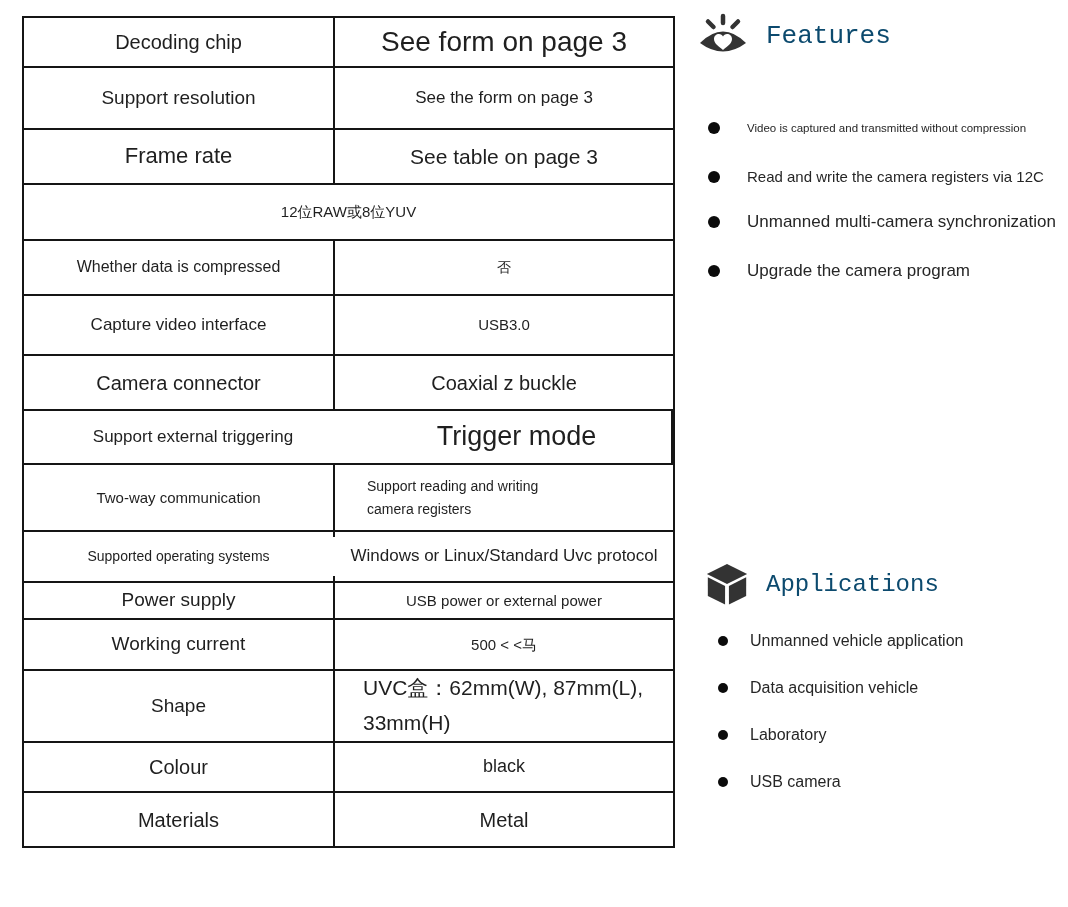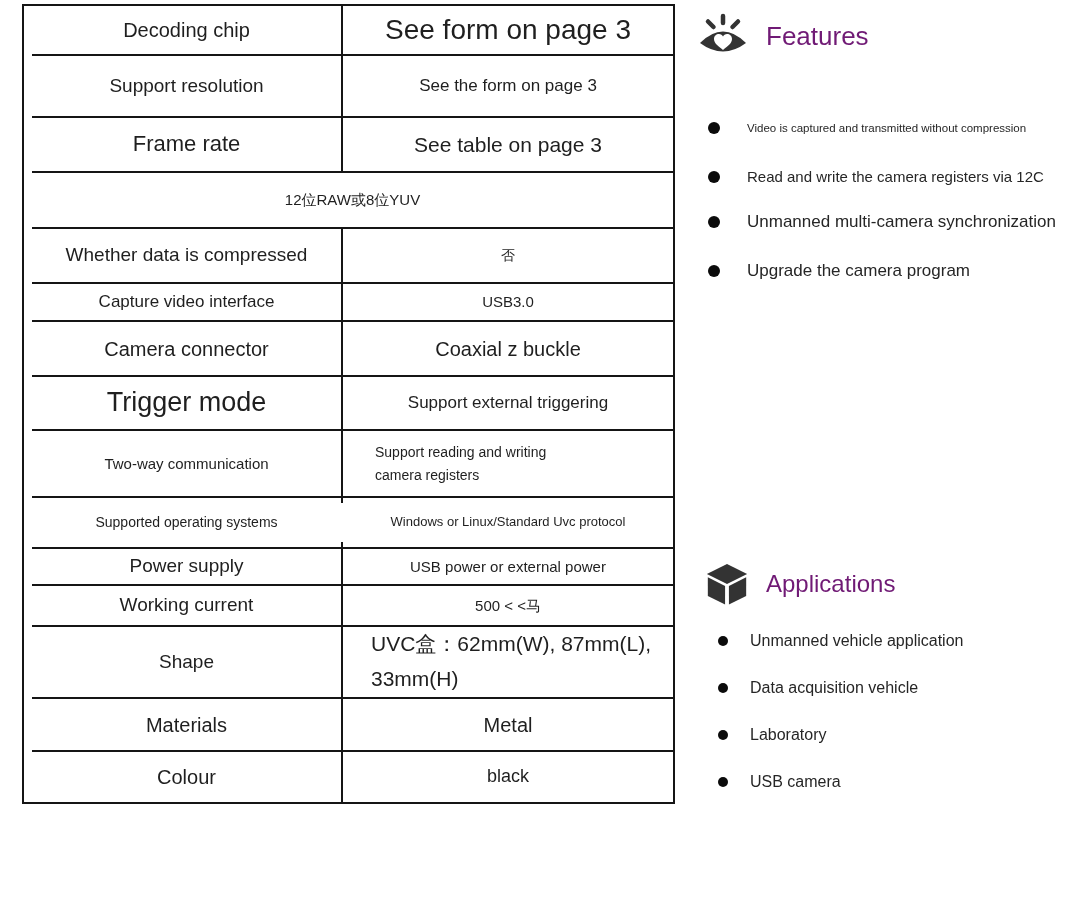--- a/index.html
+++ b/index.html
@@ -1,45 +1,45 @@
 <!DOCTYPE html>
 <html><head>
 <meta charset="utf-8">
 <style>
   * { margin:0; padding:0; box-sizing:border-box; }
   html,body { width:1068px; height:907px; background:#ffffff; overflow:hidden; }
   body { font-family:"Liberation Sans","DejaVu Sans",sans-serif; color:#1f1f1f; position:relative; }
 
   
   .spec-table {
-    position:absolute; left:22px; top:4px; width:653px;
-    border:2px solid #151515; background:#fff;padding-left:8px;
+    position:absolute; left:22px; top:16px; width:653px;
+    border:2px solid #151515; background:#fff;
   }
   .row { display:flex; border-bottom:2px solid #151515; }
   .row:last-child { border-bottom:none; }
   .cell { display:flex; align-items:center; justify-content:center; text-align:center; line-height:1.3; }
   .label { width:311px; border-right:2px solid #151515; padding:0 8px; }
   .value { flex:1; padding:0 8px; position:relative; }
 
   
   .r1{height:50px}.r2{height:62px}.r3{height:55px}.r4{height:56px}.r5{height:55px}
-  .r6{height:38px}.r7{height:55px}.r8{height:54px}.r9{height:67px}.r10{height:51px}
-  .r11{height:37px}.r12{height:41px}.r13{height:52px}.r14{height:72px}.r15{height:53px}.r16{height:50px}
+  .r6{height:60px}.r7{height:55px}.r8{height:54px}.r9{height:67px}.r10{height:51px}
+  .r11{height:37px}.r12{height:51px}.r13{height:52px}.r14{height:72px}.r15{height:53px}.r16{height:50px}
 
   
   .r1 .label{font-size:20px}  .r1 .value{font-size:28px}
   .r2 .label{font-size:19px}  .r2 .value{font-size:17px}
   .r3 .label{font-size:22px}  .r3 .value{font-size:21px}
   .r4 .label{font-size:19px}  .r4 .value{font-size:15px}
-  .r5 .label{font-size:19px}  .r5 .value{font-size:14px}
+  .r5 .label{font-size:16px}  .r5 .value{font-size:14px}
   .r6 .label{font-size:17px}  .r6 .value{font-size:15px}
   .r7 .label{font-size:20px}  .r7 .value{font-size:20px}
   .r8 .label{font-size:27px}  .r8 .value{font-size:17px}
   .r9 .label{font-size:15px}  .r9 .value{font-size:14px}
-  .r10 .label{font-size:14px} .r10 .value{font-size:13px}
+  .r10 .label{font-size:14px} .r10 .value{font-size:17px}
   .r11 .label{font-size:19px} .r11 .value{font-size:15px}
   .r12 .label{font-size:19px} .r12 .value{font-size:15px}
   .r13 .label{font-size:17px} .r13 .value{font-size:15px}
   .r14 .label{font-size:19px} .r14 .value{font-size:21px}
   .r15 .label{font-size:20px} .r15 .value{font-size:20px}
   .r16 .label{font-size:20px} .r16 .value{font-size:18px}
 
   
   .r9 .value  { justify-content:flex-start; text-align:left; padding-left:32px; padding-right:108px; line-height:1.6; }
   .r14 .value { justify-content:flex-start; text-align:left; padding-left:28px; padding-right:16px; line-height:1.65; }
@@ -56,21 +56,21 @@
   .applications-section { left:698px; top:556px; }
 
   .section-head { display:flex; align-items:center; }
   .features-section .section-head { gap:18px; height:56px; }
   .applications-section .section-head { gap:16px; height:56px; padding-left:6px; }
 
   .head-icon { flex:0 0 auto; display:flex; }
   .features-section .head-icon svg { width:50px; height:46px; }
   .applications-section .head-icon svg { width:46px; height:46px; }
 
-  .section-title { color:#701a75; }
+  .section-title { color:#0c4a6e;font-family:Liberation Mono, monospace; }
   .features-section .section-title { font-size:26px; }
   .applications-section .section-title { font-size:24px; }
 
   .item { display:flex; align-items:center; color:#262626; }
   .dot { flex:0 0 auto; border-radius:50%; background:#0b0b0b; }
 
   .features-section .item { padding-left:10px; }
   .features-section .dot { width:12px; height:12px; margin-right:27px; }
   .features-section .item.f1 { margin-top:58px; font-size:11.5px; }
   .features-section .item.f2 { margin-top:34px; font-size:15px; }
@@ -116,22 +116,22 @@
     <div class="cell label">Capture video interface</div>
     <div class="cell value">USB3.0</div>
   </div>
 
   <div class="row r7">
     <div class="cell label">Camera connector</div>
     <div class="cell value">Coaxial z buckle</div>
   </div>
 
   <div class="row r8">
+    <div class="cell value">Support external triggering</div>
     <div class="cell label">Trigger mode</div>
-    <div class="cell value">Support external triggering</div>
   </div>
 
   <div class="row r9">
     <div class="cell label">Two-way communication</div>
     <div class="cell value">Support reading and writing camera registers</div>
   </div>
 
   <div class="row r10">
     <div class="cell label">Supported operating systems</div>
     <div class="cell value">Windows or Linux/Standard Uvc protocol</div>
@@ -146,28 +146,28 @@
     <div class="cell label">Working current</div>
     <div class="cell value">500 &lt; &lt;马</div>
   </div>
 
 
   <div class="row r14">
     <div class="cell label">Shape</div>
     <div class="cell value">UVC盒：62mm(W), 87mm(L), 33mm(H)</div>
   </div>
 
+  <div class="row r16">
+    <div class="cell label">Colour</div>
+    <div class="cell value">black</div>
+  </div>
+
   <div class="row r15">
     <div class="cell label">Materials</div>
     <div class="cell value">Metal</div>
-  </div>
-
-  <div class="row r16">
-    <div class="cell label">Colour</div>
-    <div class="cell value">black</div>
   </div>
 </div>
 
 <div class="section features-section">
   <div class="section-head">
     <span class="head-icon">
       <svg viewBox="0 0 50 46" aria-hidden="true">
         <g stroke="#333333" stroke-width="4.5" stroke-linecap="round">
           <line x1="10" y1="8.5" x2="15.5" y2="14"></line>
           <line x1="25" y1="3" x2="25" y2="10"></line>

